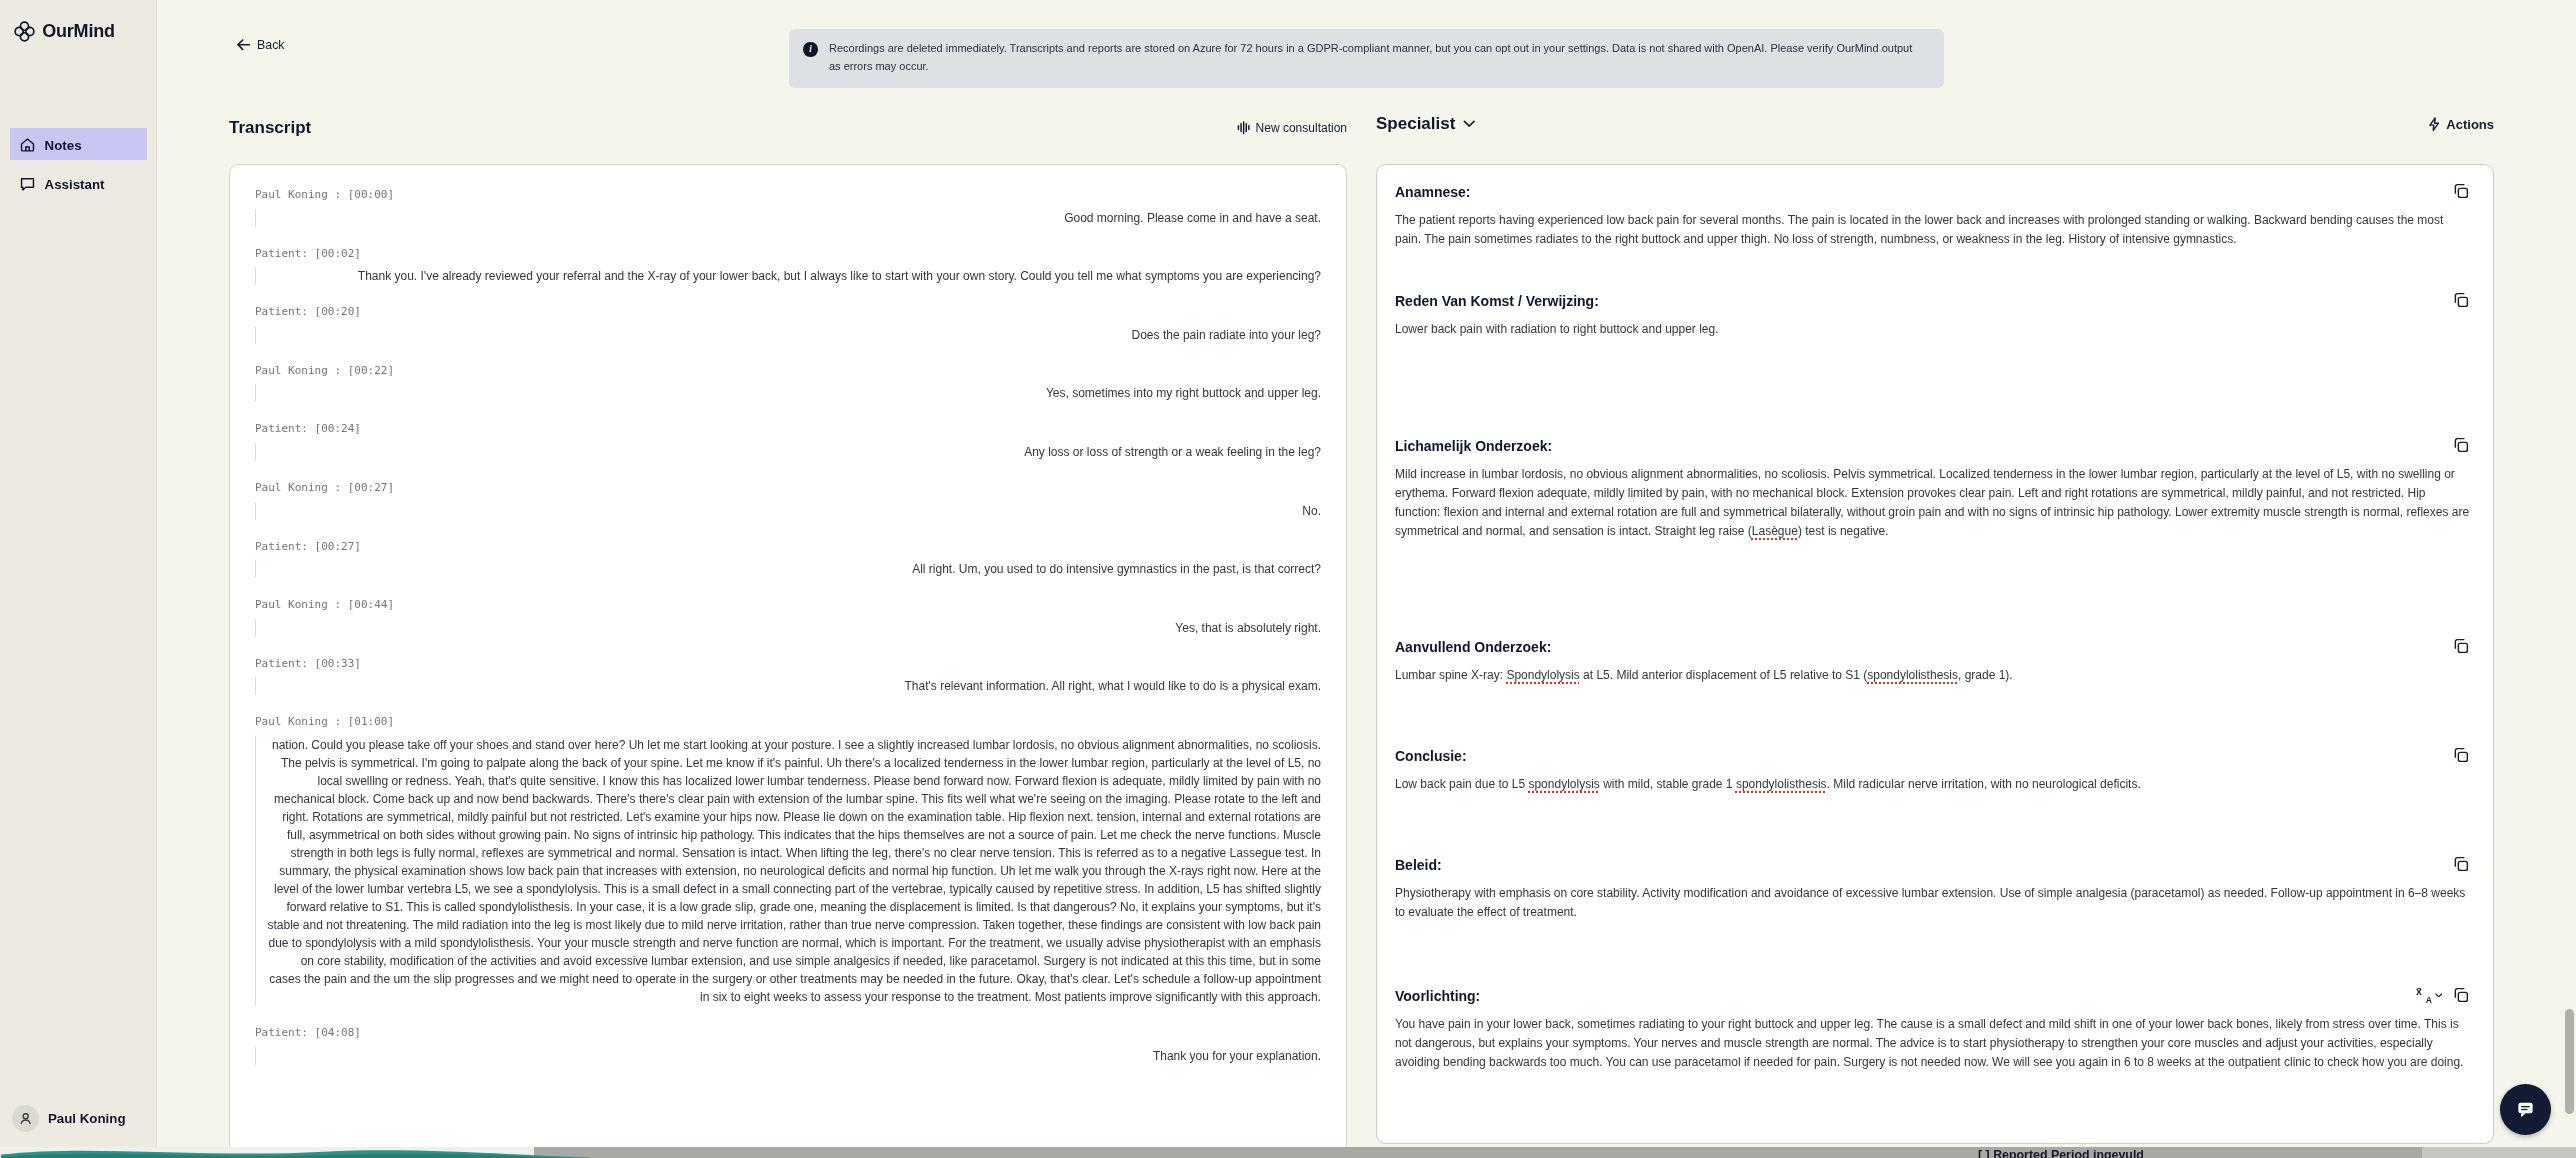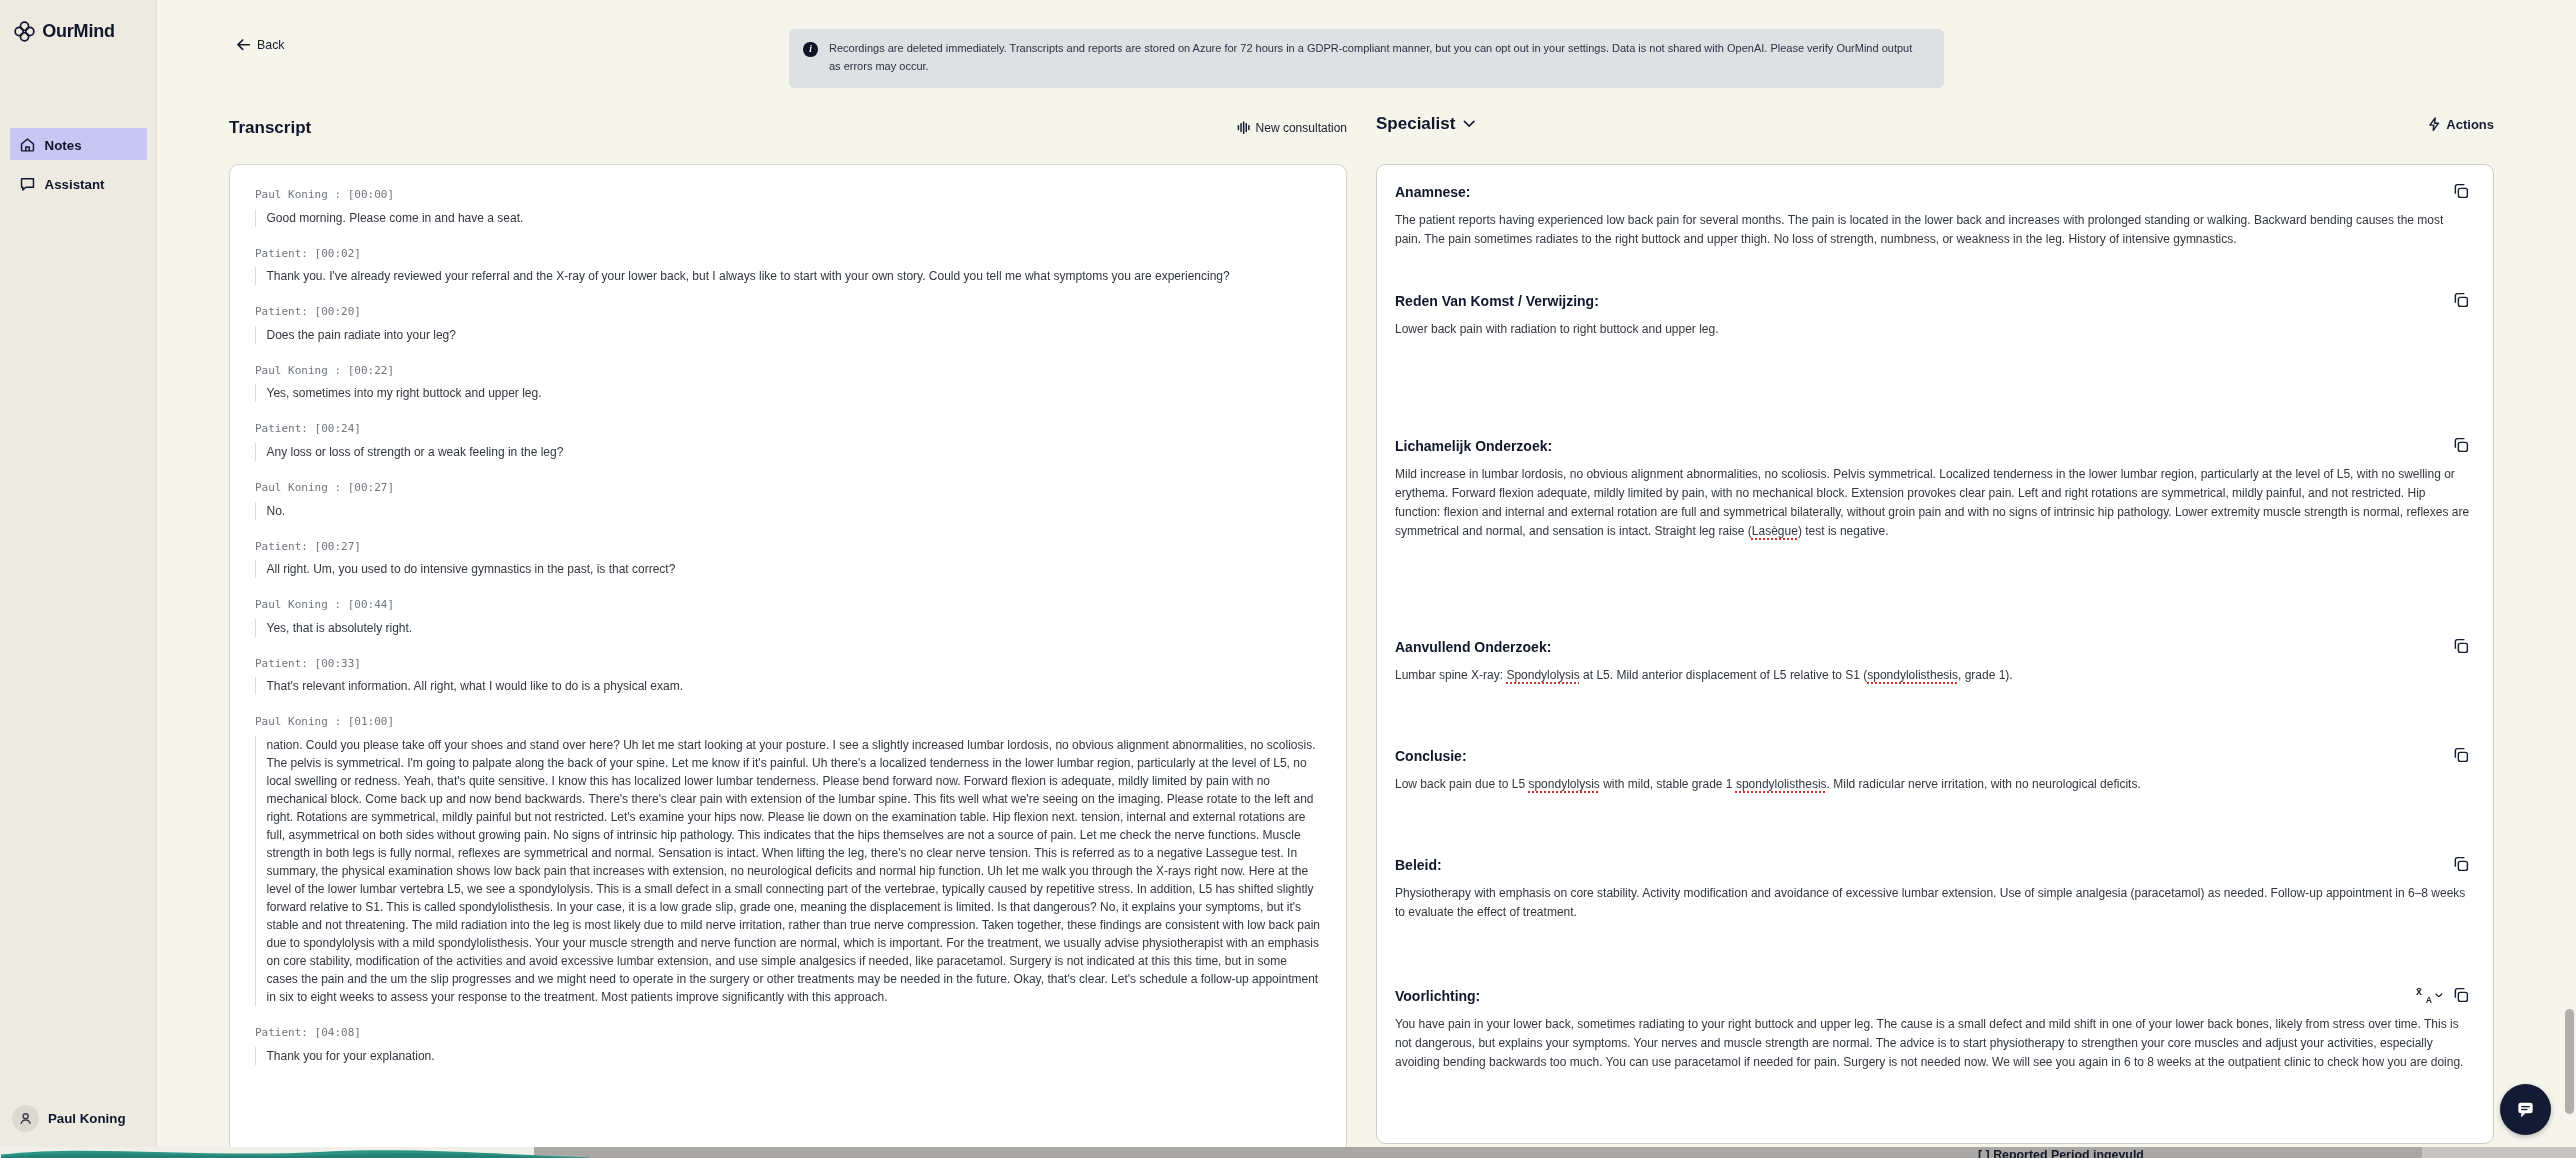--- a/index.html
+++ b/index.html
@@ -81,21 +81,21 @@
     background:#fff; border:1px solid #d8d6ca; border-radius:9.5px 9.5px 0 0; border-bottom:none;
     padding:23px 25px; overflow:hidden;
   }
   .t-entry { margin-bottom:20px; }
   .t-label {
     font-family:"DejaVu Sans Mono", monospace;
     font-size:11px; color:#70757e; margin-bottom:7.6px; letter-spacing:0;
   }
   .t-text {
     font-size:12px; line-height:18px; color:#32363f;
-    border-left:1.9px solid #d9dce1; padding-left:10.5px;
+    border-left:1.9px solid #d9dce1; padding-left:10.5px;text-align:right;
   }
   .report-card {
     position:absolute; left:1376px; top:164px; width:1118px; height:980px;
     background:#fff; border:1px solid #cfcdc2; border-radius:9.5px;
     padding:17px 23px 17px 18px; overflow:hidden;
   }
   .report-section { width:100%; }
   .report-section:nth-child(1){ min-height:109px; }
   .report-section:nth-child(2){ min-height:145px; }
   .report-section:nth-child(3){ min-height:201px; }

